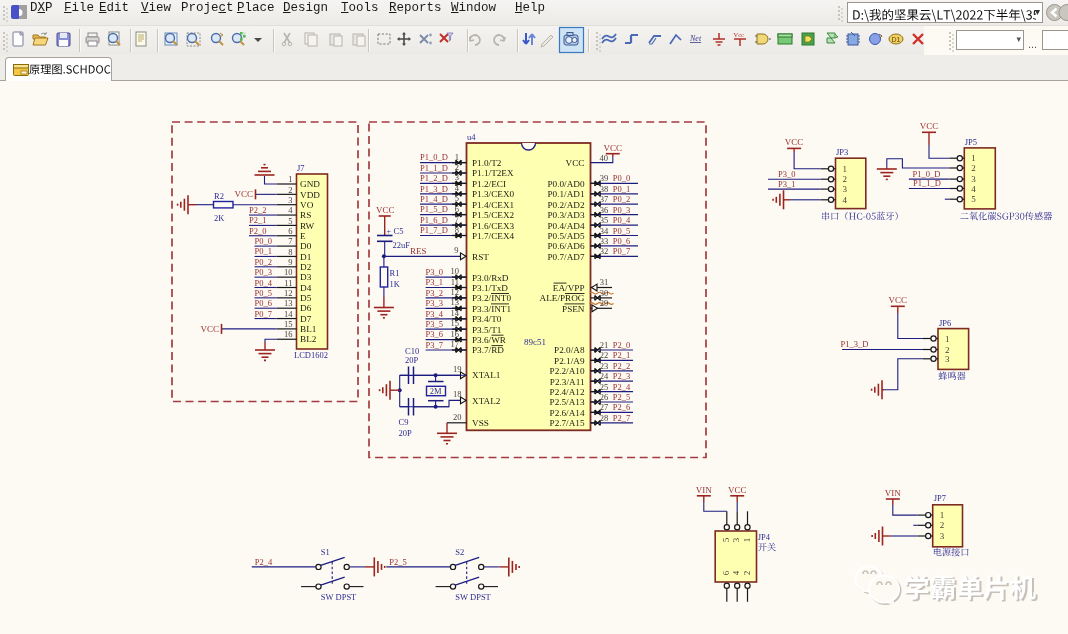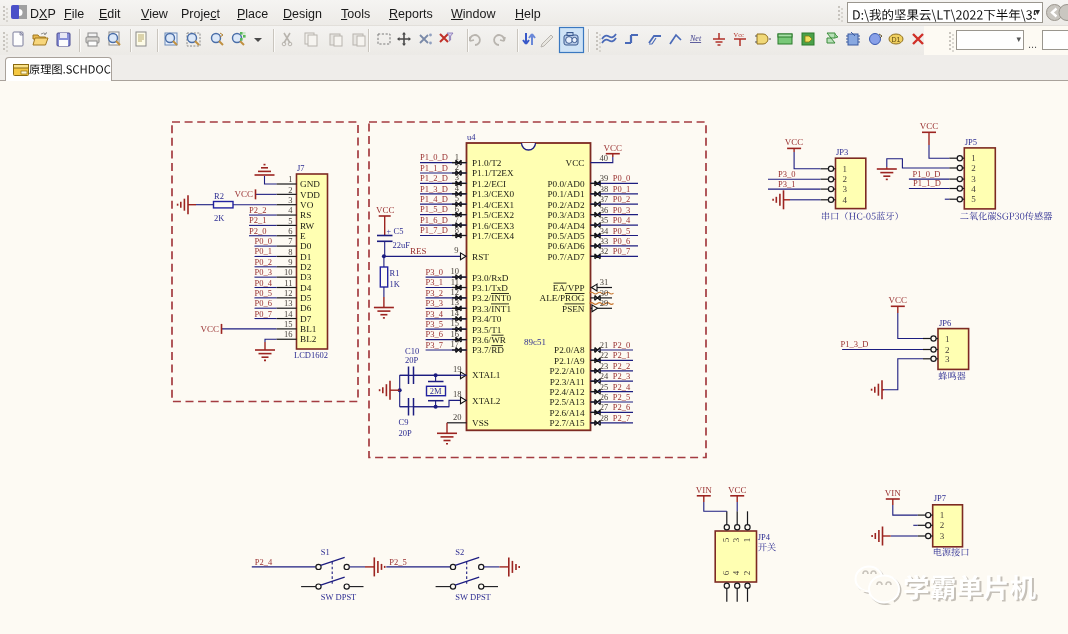--- a/index.html
+++ b/index.html
@@ -941,21 +941,21 @@
           <path transform="translate(4512 0)" d="M101 0H193V346H535V0H628V733H535V426H193V733H101Z"></path>
           <path transform="translate(5240 0)" d="M101 0H288C509 0 629 137 629 369C629 603 509 733 284 733H101ZM193 76V658H276C449 658 534 555 534 369C534 184 449 76 276 76Z"></path>
           <path transform="translate(5928 0)" d="M371 -13C555 -13 684 134 684 369C684 604 555 746 371 746C187 746 58 604 58 369C58 134 187 -13 371 -13ZM371 68C239 68 153 186 153 369C153 552 239 665 371 665C503 665 589 552 589 369C589 186 503 68 371 68Z"></path>
           <path transform="translate(6670 0)" d="M377 -13C472 -13 544 25 602 92L551 151C504 99 451 68 381 68C241 68 153 184 153 369C153 552 246 665 384 665C447 665 495 637 534 596L584 656C542 703 472 746 383 746C197 746 58 603 58 366C58 128 194 -13 377 -13Z"></path>
         </g>
       </svg>
   </div>
 </div>
 <style>
 #menubar{position:absolute;left:0;top:0;width:1068px;height:26px;background:linear-gradient(#f5f4f2,#edebe7);border-bottom:1px solid #e2dfda}
-.mi{position:absolute;top:7px;font-size:12.5px;color:#1a1a1a;font-family:Liberation Sans, sans-serif}
+.mi{position:absolute;top:1px;font-size:12.5px;color:#1a1a1a;font-family:Liberation Mono, monospace}
 #pathbox{position:absolute;left:847px;top:2px;width:196px;height:21px;background:#fff;border:1px solid #9a968e}
 #pathdrop{position:absolute;right:2px;top:3px;font-size:10px;color:#333}
 #roundbtn{position:absolute;left:1046px;top:4px}
 #toolbar{position:absolute;left:0;top:26px;width:924px;height:29px;background:linear-gradient(#f4f3f1,#eceae6)}
 .sep{position:absolute;top:3px;width:1px;height:23px;background:#c9c5be;box-shadow:1px 0 0 #fbfaf8}
 .combo{position:absolute;top:4px;height:20px;background:#fff;border:1px solid #9a968e}
 .cdrop{position:absolute;right:2px;top:3px;font-size:9px;color:#555}
 #tabbar{position:absolute;left:0;top:55px;width:1068px;height:26px;background:#efedea;border-bottom:1px solid #a9a29b}
 #tab{position:absolute;left:5px;top:2px;width:107px;height:24px;background:#fff;border:1px solid #a9a29b;border-bottom:none;border-radius:4px 4px 0 0}
 </style>

